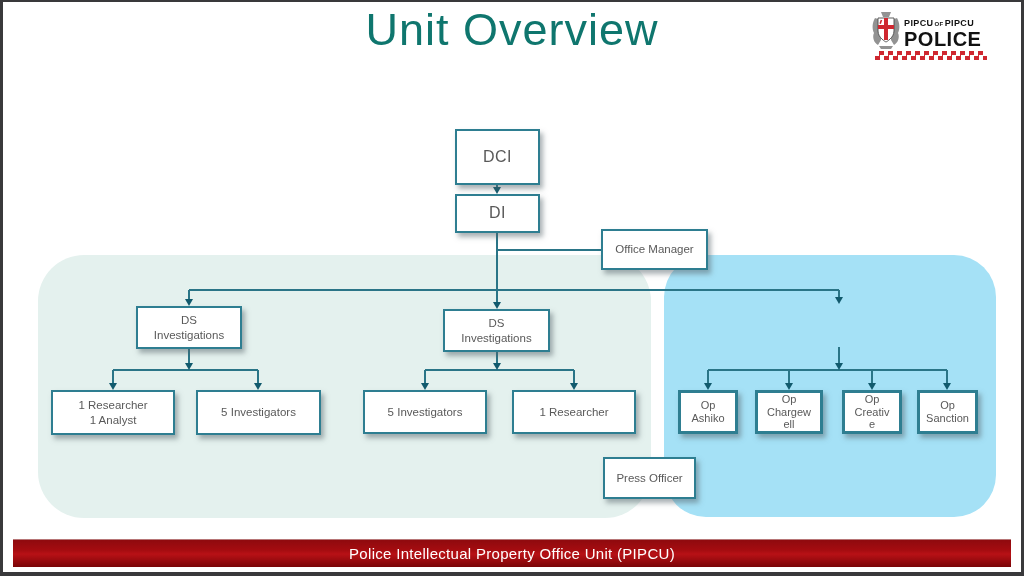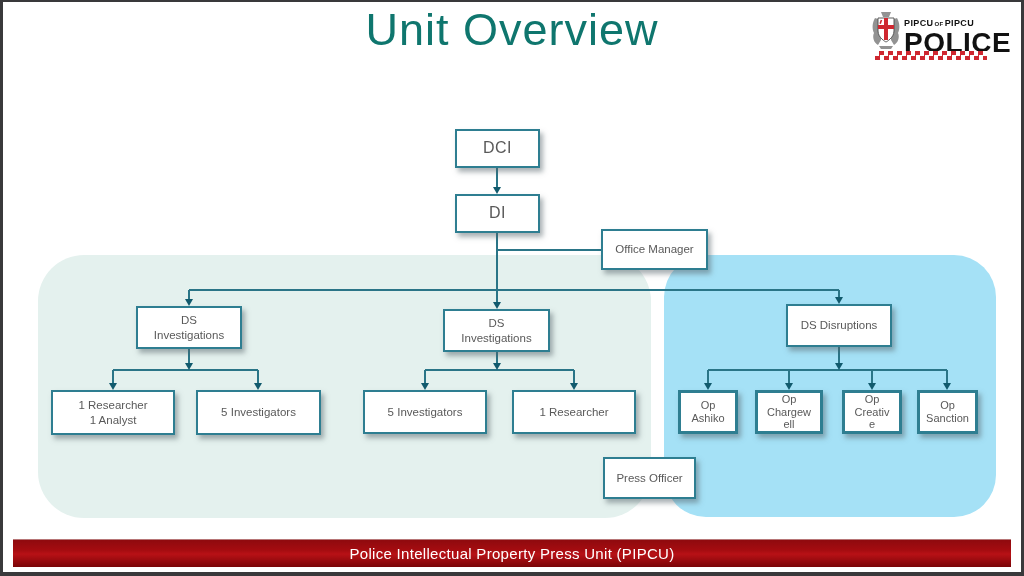--- a/index.html
+++ b/index.html
@@ -6,21 +6,21 @@
   .slide{position:relative;width:1024px;height:576px;background:#fff;box-sizing:border-box;
          border:solid #39393b;border-width:2px 3px 4px 3px;overflow:hidden;}
   .title{position:absolute;left:0;top:2px;width:100%;margin:0;text-align:center;
          font-size:45px;font-weight:400;letter-spacing:1px;color:#0f766e;}
   
   .logo{position:absolute;left:868px;top:8px;width:126px;height:52px;}
   .crest{position:absolute;left:0;top:1px;}
   .logo-text{position:absolute;left:33px;top:8px;color:#111;}
   .l1{font-size:9px;font-weight:700;letter-spacing:0.4px;white-space:nowrap;}
   .l1 .of{font-size:6px;margin:0 1px;}
-  .l2{font-size:28px;font-weight:800;letter-spacing:0.5px;line-height:1.0;margin-top:1px;}
+  .l2{font-size:20px;font-weight:800;letter-spacing:0.5px;line-height:1.0;margin-top:1px;}
   .checker{position:absolute;left:4px;top:41px;width:112px;height:9px;
     background:conic-gradient(#cf2730 90deg,#fff 90deg 180deg,#cf2730 180deg 270deg,#fff 270deg);
     background-size:9px 9px;}
   
   .panel{position:absolute;}
   .panel.mint{left:35px;top:253px;width:613px;height:263px;background:#e4f1ee;border-radius:46px;}
   .panel.blue{left:661px;top:253px;width:332px;height:262px;background:#a5e1f6;border-radius:42px;}
   
   .ln{position:absolute;background:#2a7587;}
   .ar{position:absolute;width:0;height:0;border-left:4.5px solid transparent;
@@ -99,29 +99,28 @@
     <i class="ar" style="left:105.5px;top:381px"></i>
     <i class="ar" style="left:250.5px;top:381px"></i>
     <i class="ar" style="left:417.5px;top:381px"></i>
     <i class="ar" style="left:566.5px;top:381px"></i>
     <i class="ar" style="left:700.5px;top:381px"></i>
     <i class="ar" style="left:781.5px;top:381px"></i>
     <i class="ar" style="left:864.5px;top:381px"></i>
     <i class="ar" style="left:939.5px;top:381px"></i>
   </div>
 
-  <div class="node big" style="left:452px;top:127px;width:85px;height:39px">DCI</div>
+  <div class="node big" style="left:452px;top:127px;width:85px;height:56px">DCI</div>
   <div class="node big" style="left:452px;top:192px;width:85px;height:39px">DI</div>
   <div class="node" style="left:598px;top:227px;width:107px;height:41px">Office Manager</div>
 
   <div class="node" style="left:133px;top:304px;width:106px;height:43px">DS
 Investigations</div>
   <div class="node" style="left:440px;top:307px;width:107px;height:43px">DS
 Investigations</div>
-  <div class="node" style="left:783px;top:302px;width:106px;height:43px">DS Disruptions</div>
 
   <div class="node" style="left:48px;top:388px;width:124px;height:45px">1 Researcher
 1 Analyst</div>
   <div class="node" style="left:193px;top:388px;width:125px;height:45px">5 Investigators</div>
   <div class="node" style="left:360px;top:388px;width:124px;height:44px">5 Investigators</div>
   <div class="node" style="left:509px;top:388px;width:124px;height:44px">1 Researcher</div>
 
   <div class="node op" style="left:675px;top:388px;width:60px;height:44px">Op
 Ashiko</div>
   <div class="node op" style="left:752px;top:388px;width:68px;height:44px">Op
@@ -129,16 +128,16 @@
 ell</div>
   <div class="node op" style="left:839px;top:388px;width:60px;height:44px">Op
 Creativ
 e</div>
   <div class="node op" style="left:914px;top:388px;width:61px;height:44px">Op
 Sanction</div>
 
   <div class="node" style="left:600px;top:455px;width:93px;height:42px">Press Officer</div>
 
   <div class="footer">
-    <span>Police Intellectual Property Press Unit (PIPCU)</span>
+    <span>Police Intellectual Property Office Unit (PIPCU)</span>
   </div>
 
 </div>
 
 </body></html>

